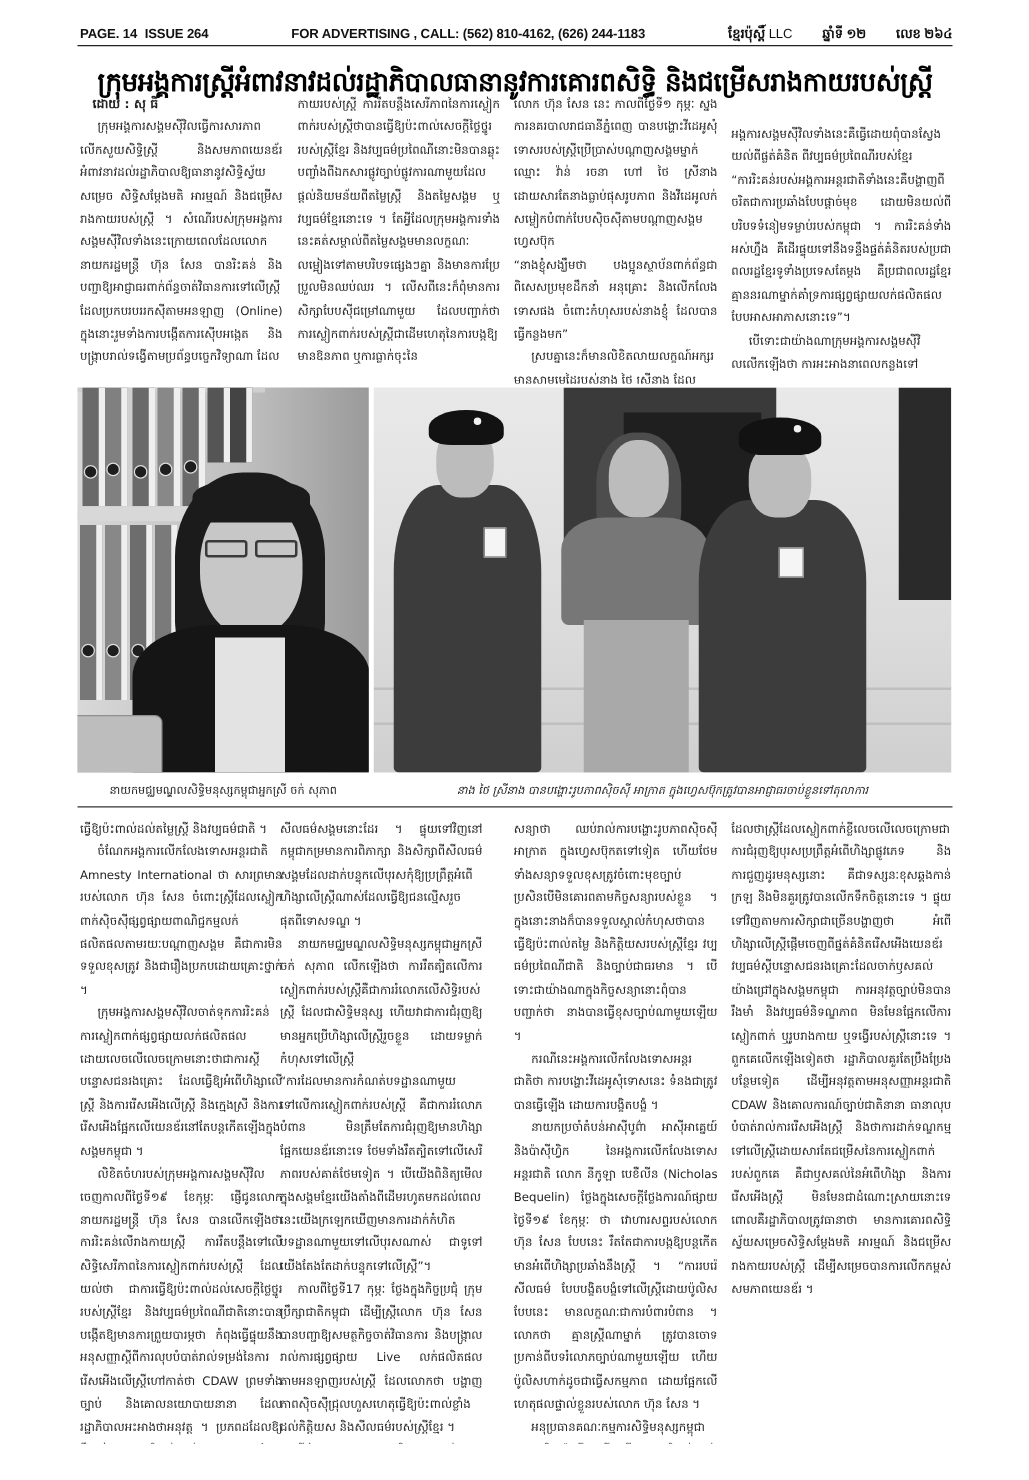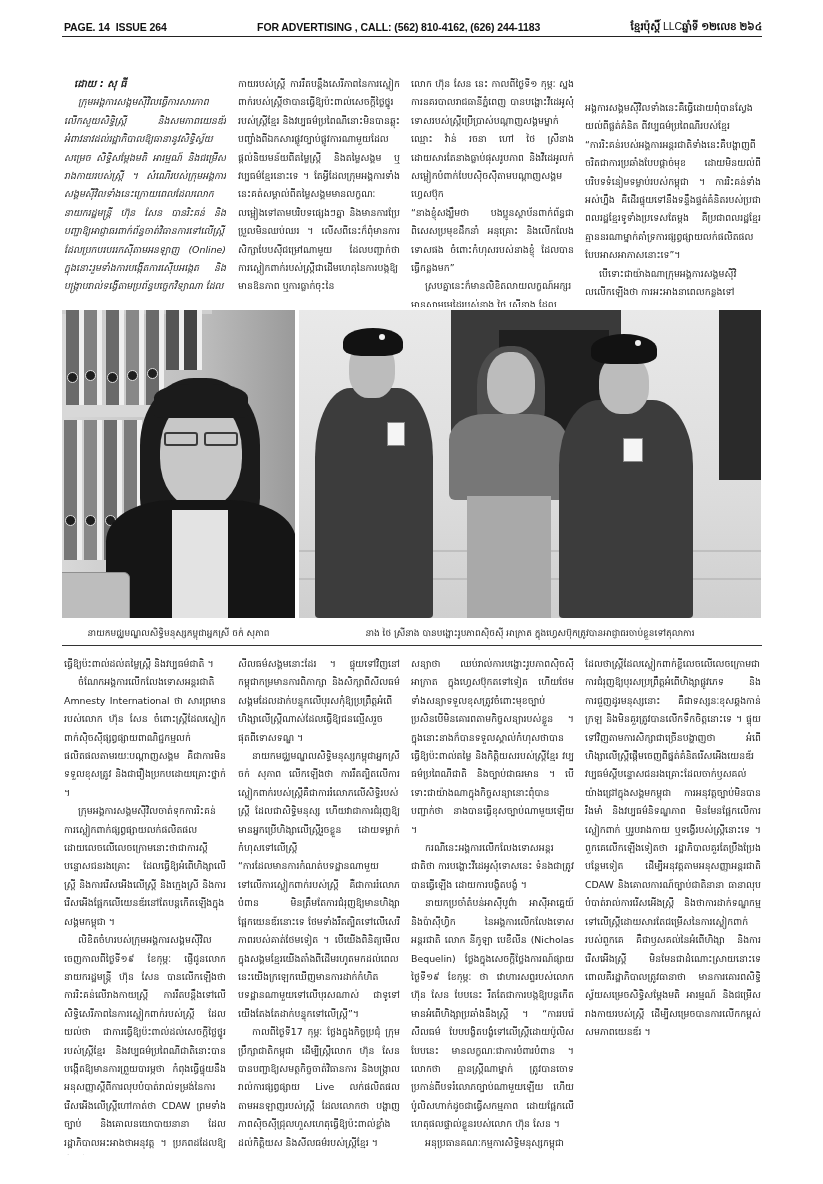--- a/index.html
+++ b/index.html
@@ -6,45 +6,45 @@
   body { width: 823px; height: 1184px; position: relative; overflow: hidden;
          font-family: "DejaVu Sans", sans-serif; color: #1a1a1a; }
   .page { position: absolute; left: 0; top: 0; width: 651px; height: 1184px; }
 
   
   .masthead { position: absolute; left: 64px; top: 19px; width: 698px; height: 16px;
               display: flex; align-items: center; justify-content: space-between;
               font-family: "Liberation Sans", sans-serif; font-size: 10.5px; font-weight: bold;
               letter-spacing: -0.1px; color: #111; }
   .masthead .left { display: flex; gap: 6px; }
-  .masthead .brand { font-weight: bold; display: flex; gap: 0; }
+  .masthead .brand { font-weight: bold; display: flex; gap: 24px; }
   .masthead .brand .llc { font-weight: normal; }
   .rule-top { position: absolute; left: 62px; top: 36px; width: 700px; height: 1px; background: #222; }
 
   
   .headline { position: absolute; left: 62px; top: 38px; width: 700px; height: 28px;
               font-family: "DejaVu Serif", serif; font-size: 21px; font-weight: bold;
               text-align: center; white-space: nowrap; overflow: hidden; letter-spacing: -0.4px;
               line-height: 28px; color: #000; }
 
   
   .col { position: absolute; font-family: "DejaVu Sans", sans-serif; font-size: 9.4px;
          line-height: 18.4px; text-align: justify; color: #222; overflow: hidden; }
   .col p { margin: 0; text-indent: 14px; }
   .col p.noindent { text-indent: 0; }
   .col .byline { font-weight: bold; text-indent: 10px; font-size: 10px; }
   .col .quote { }
 
-  .c1t { left: 64px;  top: 75px; width: 162px; height: 232px; font-style: italic; }
+  .c1t { left: 64px;  top: 75px; width: 162px; height: 232px; }
   .c2t { left: 238px; top: 75px; width: 162px; height: 232px; }
   .c3t { left: 411px; top: 75px; width: 163px; height: 232px; }
   .c4t { left: 585px; top: 75px; width: 176px; height: 232px; margin-top: 24px; }
 
   .c1b { left: 64px;  top: 655px; width: 162px; height: 500px; }
-  .c2b { left: 238px; top: 655px; width: 162px; height: 500px; }
+  .c2b { left: 224px; top: 655px; width: 162px; height: 500px; }
   .c3b { left: 411px; top: 655px; width: 163px; height: 500px; }
   .c4b { left: 585px; top: 655px; width: 176px; height: 500px; }
 
   
   .photo { position: absolute; overflow: hidden; }
   .photo-left { left: 62px; top: 310px; width: 233px; height: 308px;
                 background: linear-gradient(90deg, #d8d8d8 0%, #bdbdbd 60%, #9a9a9a 100%); }
   .photo-right { left: 299px; top: 310px; width: 462px; height: 308px;
                  background: linear-gradient(180deg, #e9e9e9 0%, #dcdcdc 60%, #cfcfcf 100%); }
 
@@ -70,21 +70,21 @@
   .idcard { position: absolute; background: #f5f5f5; border: 1px solid #888; }
   .top-shirt { position: absolute; background: #777; border-radius: 30% 30% 6px 6px; }
   .jeans { position: absolute; background: #a9a9a9; }
   .hair2 { position: absolute; background: #4d4d4d; border-radius: 45% 45% 30% 30%; }
   .step { position: absolute; left: 0; width: 462px; height: 2px; background: #bfbfbf; }
 
   
   .caption { position: absolute; top: 625px; height: 16px; font-family: "DejaVu Sans", sans-serif;
              font-size: 9px; line-height: 16px; text-align: center; color: #222; white-space: nowrap; overflow: hidden; }
   .cap-left { left: 62px; width: 233px; }
-  .cap-right { left: 299px; width: 462px; }
+  .cap-right { left: 299px; width: 462px; font-style: italic; }
   .rule-cap { position: absolute; left: 62px; top: 645px; width: 700px; height: 1px; background: #333; }
 </style>
 </head>
 <body>
 
 <div class="page">
 
   <div class="masthead">
     <div class="left">
       <span>PAGE. 14</span>
@@ -92,20 +92,21 @@
     </div>
     <span>FOR ADVERTISING ,  CALL: (562) 810-4162, (626) 244-1183</span>
     <div class="brand">
       <span><span>ខ្មែរប៉ុស្តិ៍</span> <span class="llc">LLC</span></span>
       <span>ឆ្នាំទី ១២</span>
       <span>លេខ ២៦៤</span>
     </div>
   </div>
   <div class="rule-top"></div>
 
+  <h1 class="headline">ក្រុមអង្គការស្ត្រីអំពាវនាវដល់រដ្ឋាភិបាលធានានូវការគោរពសិទ្ធិ  និងជម្រើសរាងកាយរបស់ស្ត្រី</h1>
 
   <div class="col c1t">
     <p class="byline">ដោយ : សុ ធី</p>
     <p>ក្រុមអង្គការសង្គមស៊ីវិលធ្វើការសារភាពលើកសួយសិទ្ធិស្ត្រី និងសមភាពយេនឌ័រអំពាវនាវដល់រដ្ឋាភិបាលឱ្យធានានូវសិទ្ធិស្វ័យសម្រេច សិទ្ធិសម្តែងមតិ អារម្មណ៍ និងជម្រើសរាងកាយរបស់ស្ត្រី ។ សំណើរបស់ក្រុមអង្គការសង្គមស៊ីវិលទាំងនេះក្រោយពេលដែលលោកនាយករដ្ឋមន្ត្រី ហ៊ុន សែន បានរិះគន់ និងបញ្ជាឱ្យអាជ្ញាធរពាក់ព័ន្ធចាត់វិធានការទៅលើស្ត្រី ដែលប្រកបរបររកស៊ីតាមអនឡាញ (Online) ក្នុងនោះរួមទាំងការបង្កើតការស៊ើបអង្កេត និងបង្ក្រាបរាល់ទង្វើតាមប្រព័ន្ធបច្ចេកវិទ្យាណា ដែល</p>
   </div>
   <div class="col c2t">
     <p class="noindent">កាយរបស់ស្ត្រី ការរឹតបន្តឹងសេរីភាពនៃការស្លៀកពាក់របស់ស្ត្រីថាបានធ្វើឱ្យប៉ះពាល់សេចក្តីថ្លៃថ្នូររបស់ស្ត្រីខ្មែរ និងវប្បធម៌ប្រពៃណីនោះមិនបានឆ្លុះបញ្ចាំងពីឯកសារផ្លូវច្បាប់ផ្លូវការណាមួយដែលផ្តល់និយមន័យពីតម្លៃស្ត្រី និងតម្លៃសង្គម ឬវប្បធម៌ខ្មែរនោះទេ ។ តែអ្វីដែលក្រុមអង្គការទាំងនេះគត់សម្គាល់ពីតម្លៃសង្គមមានលក្ខណៈលម្អៀងទៅតាមបរិបទផ្សេងៗគ្នា និងមានការប្រែប្រួលមិនឈប់ឈរ ។ លើសពីនេះក៏ពុំមានការសិក្សាបែបស៊ីជម្រៅណាមួយ ដែលបញ្ជាក់ថា ការស្លៀកពាក់របស់ស្ត្រីជាដើមហេតុនៃការបង្កឱ្យមានឱនភាព ឬការធ្លាក់ចុះនៃ</p>
   </div>
   <div class="col c3t">
     <p class="noindent">លោក ហ៊ុន សែន នេះ កាលពីថ្ងៃទី១ កុម្ភៈ ស្នងការនគរបាលរាជធានីភ្នំពេញ បានបង្ហោះវីដេអូសុំទោសរបស់ស្ត្រីប្រើប្រាស់បណ្តាញសង្គមម្នាក់ឈ្មោះ វ៉ាន់ រចនា ហៅ ថៃ ស្រីនាង ដោយសារតែនាងធ្លាប់ផុសរូបភាព និងវីដេអូលក់សម្លៀកបំពាក់បែបស៊ិចស៊ីតាមបណ្តាញសង្គមហ្វេសប៊ុក</p>

